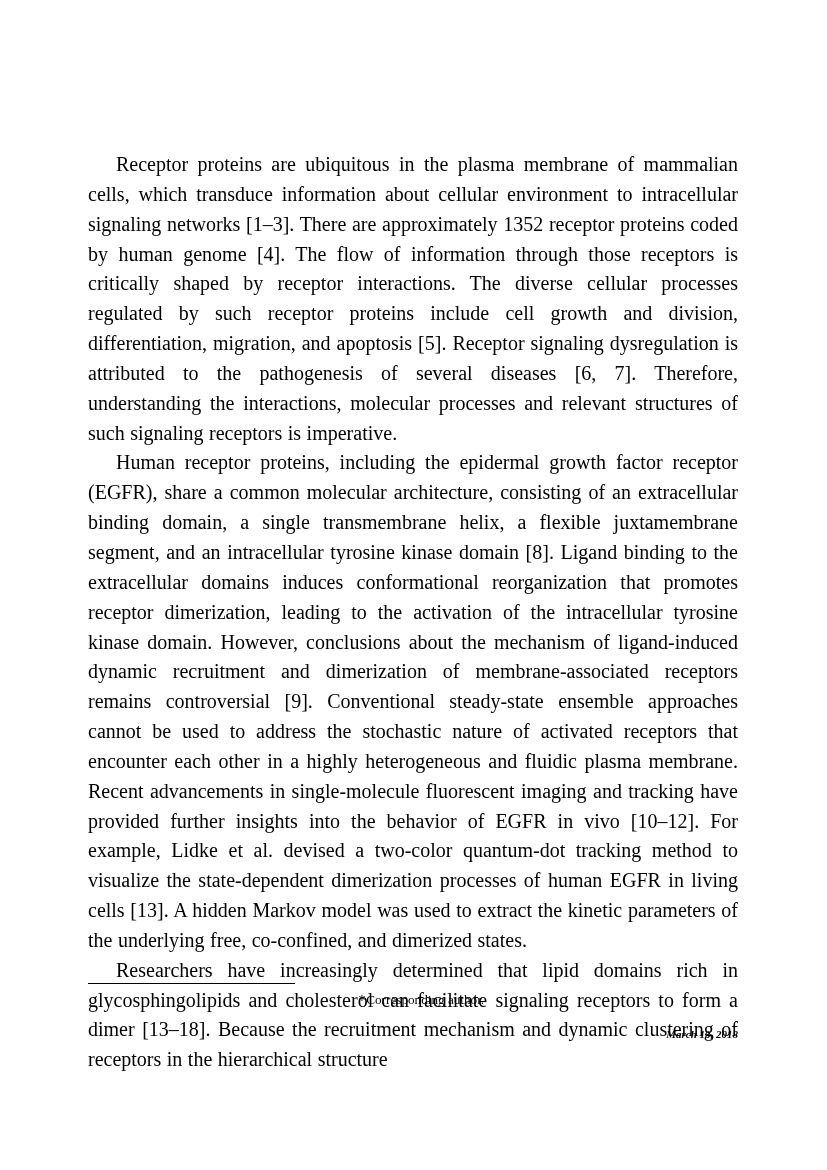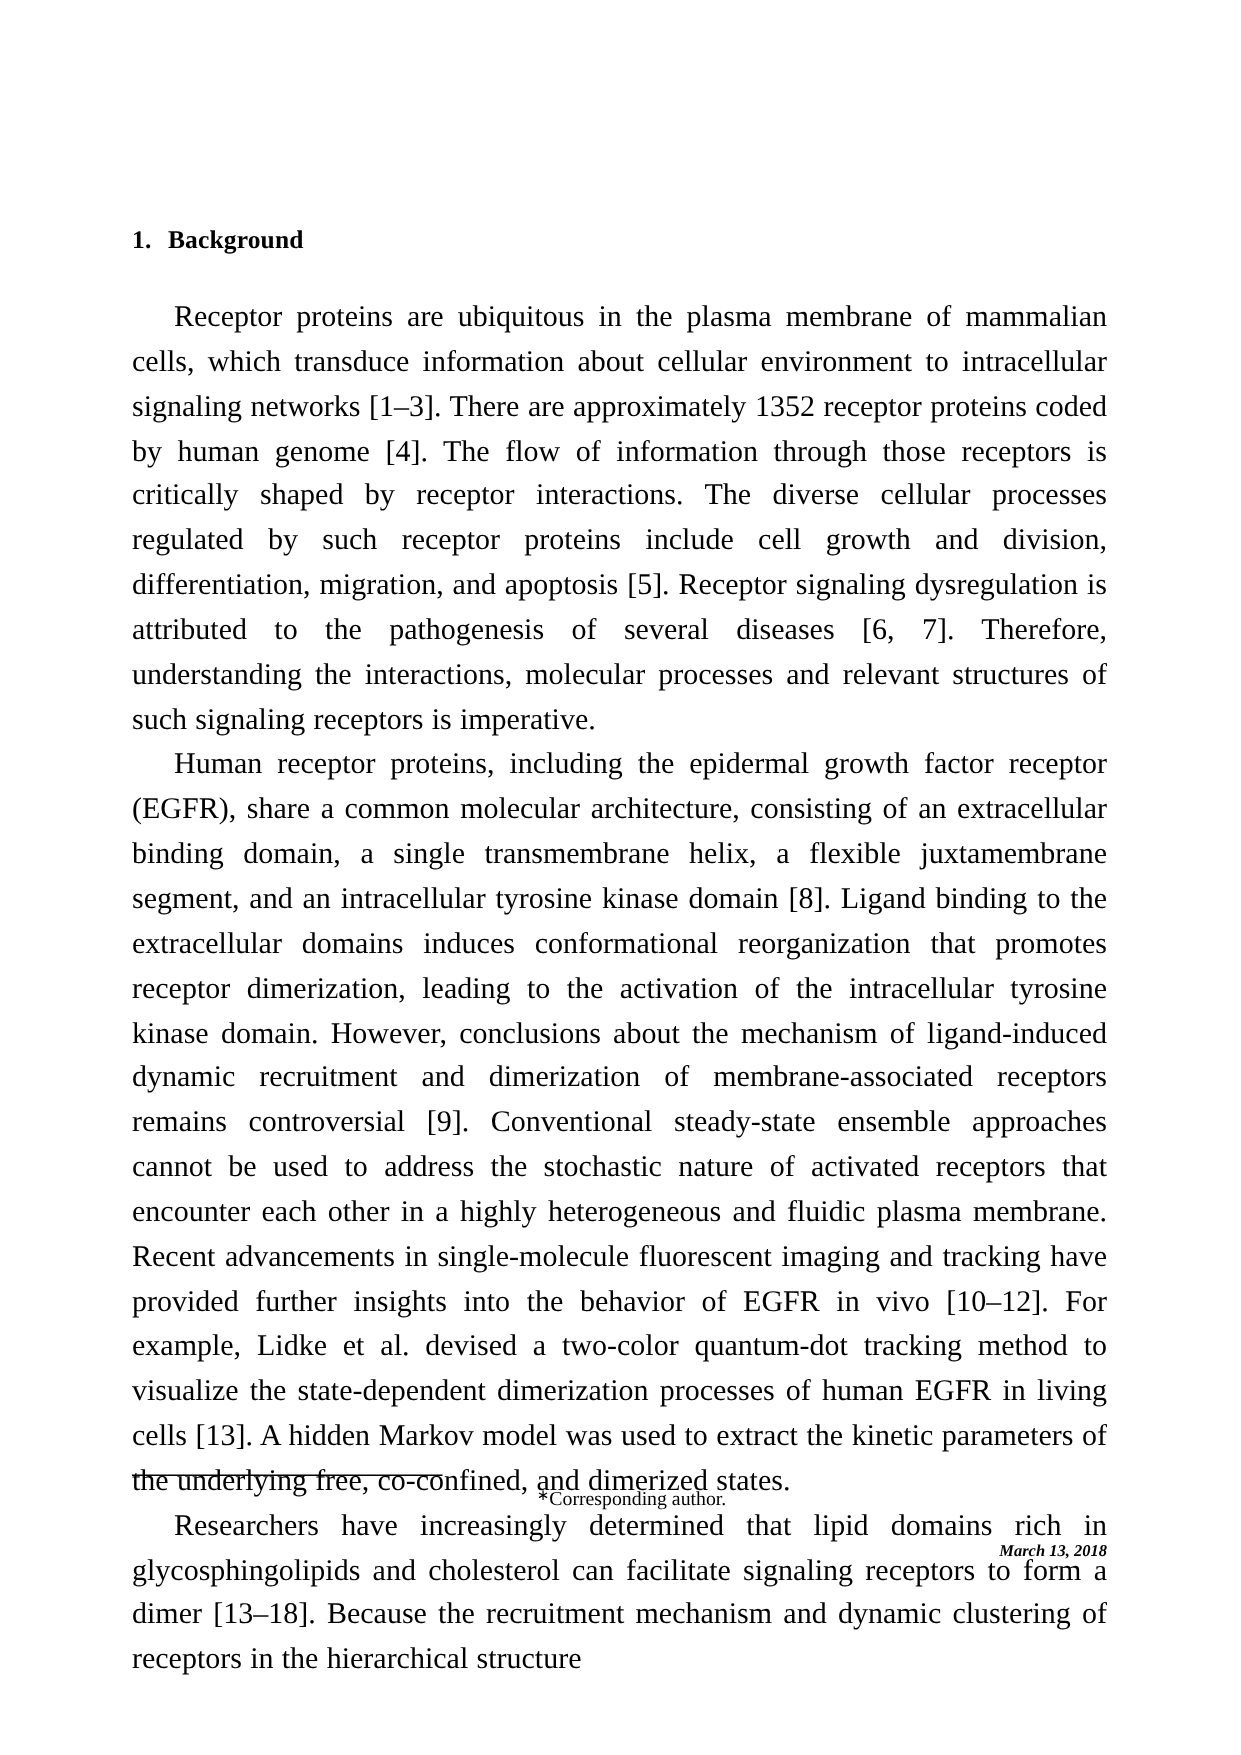--- a/index.html
+++ b/index.html
@@ -85,23 +85,20 @@
     font-weight: bold;
   }
 </style>
 </head>
 <body>
 
 <div class="page">
 
   <div class="content">
 
-    <h2 class="section-heading">
-      <span class="sec-num">1.</span><span>Background</span>
-    </h2>
 
     <p class="body-par">Receptor proteins are ubiquitous in the plasma membrane of mammalian cells, which transduce information about cellular environment to intracellular signaling networks [1–3]. There are approximately 1352 receptor proteins coded by human genome [4]. The flow of information through those receptors is critically shaped by receptor interactions. The diverse cellular processes regulated by such receptor proteins include cell growth and division, differentiation, migration, and apoptosis [5]. Receptor signaling dysregulation is attributed to the pathogenesis of several diseases [6, 7]. Therefore, understanding the interactions, molecular processes and relevant structures of such signaling receptors is imperative.</p>
 
     <p class="body-par">Human receptor proteins, including the epidermal growth factor receptor (EGFR), share a common molecular architecture, consisting of an extracellular binding domain, a single transmembrane helix, a flexible juxtamembrane segment, and an intracellular tyrosine kinase domain [8]. Ligand binding to the extracellular domains induces conformational reorganization that promotes receptor dimerization, leading to the activation of the intracellular tyrosine kinase domain. However, conclusions about the mechanism of ligand-induced dynamic recruitment and dimerization of membrane-associated receptors remains controversial [9]. Conventional steady-state ensemble approaches cannot be used to address the stochastic nature of activated receptors that encounter each other in a highly heterogeneous and fluidic plasma membrane. Recent advancements in single-molecule fluorescent imaging and tracking have provided further insights into the behavior of EGFR in vivo [10–12]. For example, Lidke et al. devised a two-color quantum-dot tracking method to visualize the state-dependent dimerization processes of human EGFR in living cells [13]. A hidden Markov model was used to extract the kinetic parameters of the underlying free, co-confined, and dimerized states.</p>
 
     <p class="body-par">Researchers have increasingly determined that lipid domains rich in glycosphingolipids and cholesterol can facilitate signaling receptors to form a dimer [13–18]. Because the recruitment mechanism and dynamic clustering of receptors in the hierarchical structure</p>
 
   </div>
 
   <div class="footnote-block">

